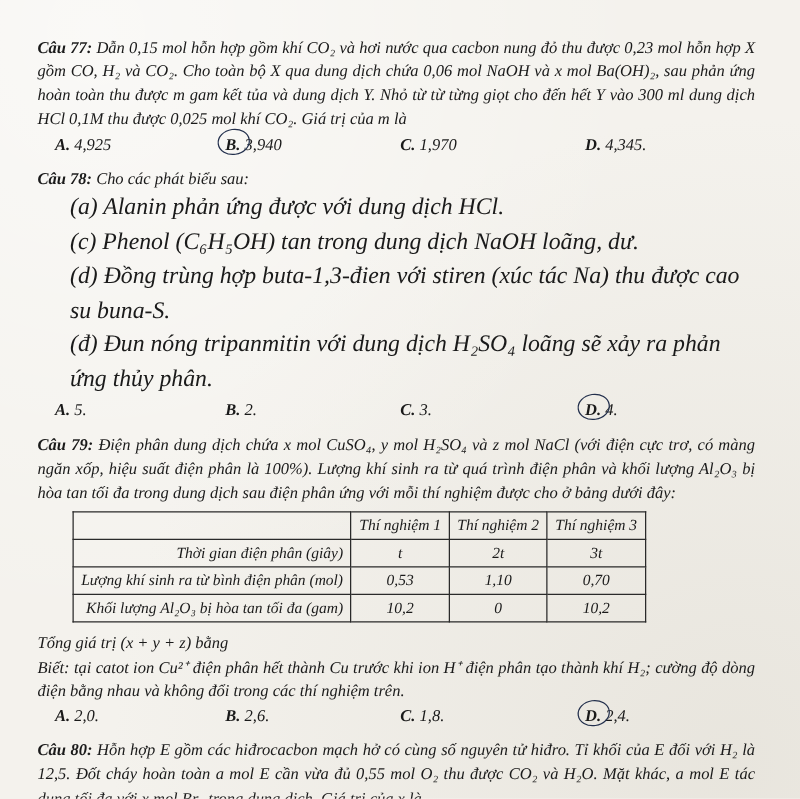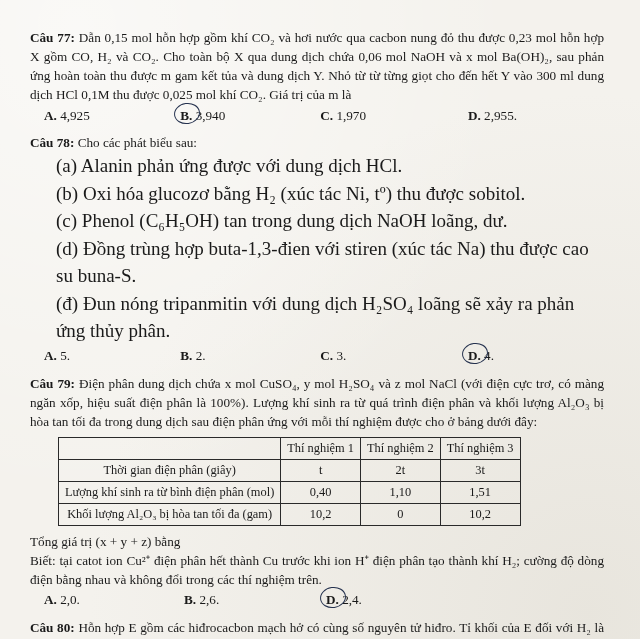--- a/index.html
+++ b/index.html
@@ -17,20 +17,21 @@
   }
   .page {
     position: absolute;
     inset: 0;
     padding: 28px 36px 10px 30px;
     box-sizing: border-box;
     background:
       radial-gradient(ellipse at 12% 4%, rgba(255,255,255,0.55), rgba(255,255,255,0) 55%),
       radial-gradient(ellipse at 92% 96%, rgba(210,205,192,0.35), rgba(255,255,255,0) 60%),
       #f4f2ed;
+    font-style: italic;
   }
   .q {
     margin-bottom: 4px;
   }
   .qtitle {
     font-weight: bold;
   }
   .para {
     font-size: 13.2px;
     line-height: 1.45;
@@ -78,21 +79,21 @@
     margin: 6px 0 6px 28px;
     font-size: 12.4px;
   }
   table.exp td, table.exp th {
     border: 1px solid #2a2a2a;
     padding: 3px 6px;
     text-align: center;
     font-weight: normal;
   }
   table.exp td.rowhead {
-    text-align: center;
+    text-align: right;
     padding-left: 6px;
     white-space: nowrap;
   }
   table.exp th {
     font-weight: normal;
   }
   .footer {
     text-align: center;
     font-size: 13px;
     letter-spacing: 0.5px;
@@ -106,30 +107,29 @@
 <body>
 
 <div class="page">
 
   <div class="q">
     <p class="para"><span class="qtitle">Câu 77:</span> <span>Dẫn 0,15 mol hỗn hợp gồm khí CO₂ và hơi nước qua cacbon nung đỏ thu được 0,23 mol hỗn hợp X gồm CO, H₂ và CO₂. Cho toàn bộ X qua dung dịch chứa 0,06 mol NaOH và x mol Ba(OH)₂, sau phản ứng hoàn toàn thu được m gam kết tủa và dung dịch Y. Nhỏ từ từ từng giọt cho đến hết Y vào 300 ml dung dịch HCl 0,1M thu được 0,025 mol khí CO₂. Giá trị của m là</span></p>
     <div class="answers">
       <div class="opt w1"><b>A.</b> <span>4,925</span></div>
       <div class="opt w2"><span class="circled"><b>B.</b></span> <span>3,940</span></div>
       <div class="opt w3"><b>C.</b> <span>1,970</span></div>
-      <div class="opt w4"><b>D.</b> <span>2,955.</span></div>
+      <div class="opt w4"><b>D.</b> <span>4,345.</span></div>
     </div>
   </div>
 
   <div class="spacer-sm"></div>
 
   <div class="q">
     <p class="para"><span class="qtitle">Câu 78:</span> <span>Cho các phát biểu sau:</span></p>
     <p class="subitem">(a) Alanin phản ứng được với dung dịch HCl.</p>
-    <p class="subitem">(b) Oxi hóa glucozơ bằng H₂ (xúc tác Ni, tº) thu được sobitol.</p>
     <p class="subitem">(c) Phenol (C₆H₅OH) tan trong dung dịch NaOH loãng, dư.</p>
     <p class="subitem">(d) Đồng trùng hợp buta-1,3-đien với stiren (xúc tác Na) thu được cao su buna-S.</p>
     <p class="subitem">(đ) Đun nóng tripanmitin với dung dịch H₂SO₄ loãng sẽ xảy ra phản ứng thủy phân.</p>
     <div class="answers">
       <div class="opt w1"><b>A.</b> <span>5.</span></div>
       <div class="opt w2"><b>B.</b> <span>2.</span></div>
       <div class="opt w3"><b>C.</b> <span>3.</span></div>
       <div class="opt w4"><span class="circled"><b>D.</b></span> <span>4.</span></div>
     </div>
   </div>
@@ -150,38 +150,39 @@
       </thead>
       <tbody>
         <tr>
           <td class="rowhead">Thời gian điện phân (giây)</td>
           <td>t</td>
           <td>2t</td>
           <td>3t</td>
         </tr>
         <tr>
           <td class="rowhead">Lượng khí sinh ra từ bình điện phân (mol)</td>
-          <td>0,40</td>
+          <td>0,53</td>
           <td>1,10</td>
-          <td>1,51</td>
+          <td>0,70</td>
         </tr>
         <tr>
           <td class="rowhead">Khối lượng Al₂O₃ bị hòa tan tối đa (gam)</td>
           <td>10,2</td>
           <td>0</td>
           <td>10,2</td>
         </tr>
       </tbody>
     </table>
 
     <p class="para">Tổng giá trị (x + y + z) bằng</p>
     <p class="para">Biết: tại catot ion Cu²⁺ điện phân hết thành Cu trước khi ion H⁺ điện phân tạo thành khí H₂; cường độ dòng điện bằng nhau và không đổi trong các thí nghiệm trên.</p>
     <div class="answers">
       <div class="opt w1"><b>A.</b> <span>2,0.</span></div>
       <div class="opt w2"><b>B.</b> <span>2,6.</span></div>
+      <div class="opt w3"><b>C.</b> <span>1,8.</span></div>
       <div class="opt w4"><span class="circled"><b>D.</b></span> <span>2,4.</span></div>
     </div>
   </div>
 
   <div class="spacer-sm"></div>
 
   <div class="q">
     <p class="para"><span class="qtitle">Câu 80:</span> <span>Hỗn hợp E gồm các hiđrocacbon mạch hở có cùng số nguyên tử hiđro. Tỉ khối của E đối với H₂ là 12,5. Đốt cháy hoàn toàn a mol E cần vừa đủ 0,55 mol O₂ thu được CO₂ và H₂O. Mặt khác, a mol E tác dụng tối đa với x mol Br₂ trong dung dịch. Giá trị của x là</span></p>
     <div class="answers">
       <div class="opt w1"><b>A.</b> <span>0,15.</span></div>

